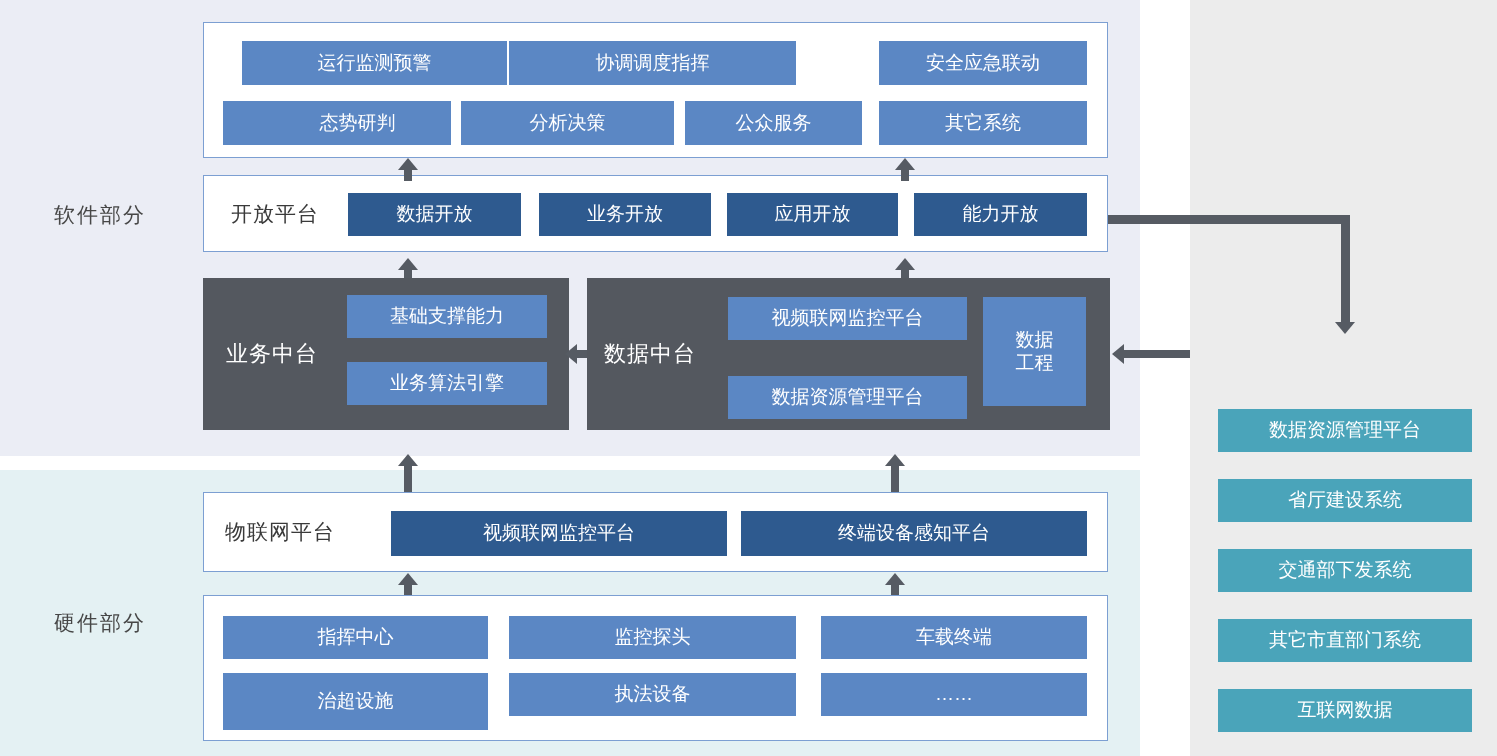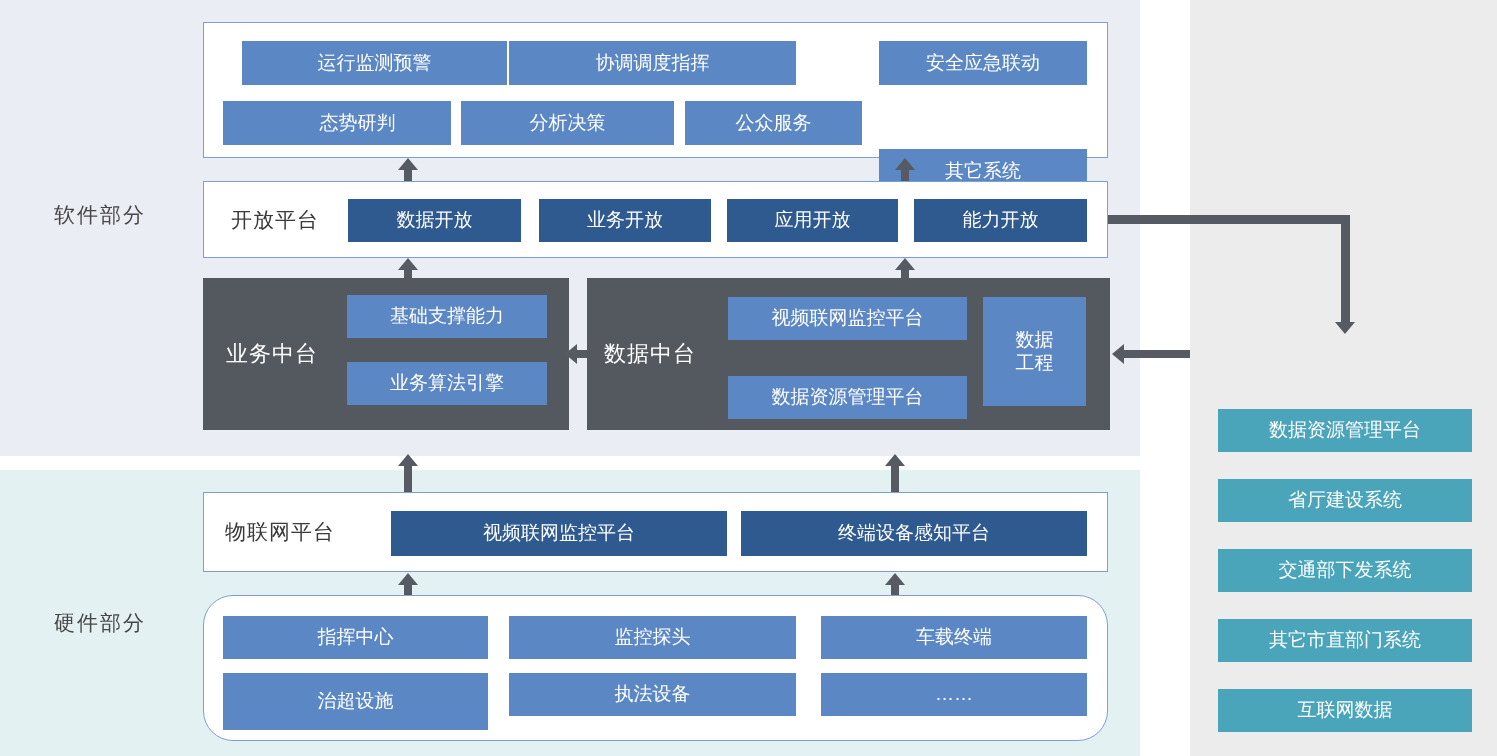--- a/index.html
+++ b/index.html
@@ -39,24 +39,24 @@
   <div class="seclabel" style="left:54px;top:201px;">软件部分</div>
   <div class="seclabel" style="left:54px;top:609px;">硬件部分</div>
 
   <div class="panel" style="left:203px;top:22px;width:905px;height:136px;">
     <div class="btn btn-mid" style="left:19px;top:18px;width:265px;height:44px;margin-left:19px;">运行监测预警</div>
     <div class="btn btn-mid" style="left:305px;top:18px;width:287px;height:44px;">协调调度指挥</div>
     <div class="btn btn-mid" style="left:675px;top:18px;width:208px;height:44px;">安全应急联动</div>
     <div class="btn btn-mid" style="left:19px;top:78px;width:228px;height:44px;padding-left:41px;">态势研判</div>
     <div class="btn btn-mid" style="left:257px;top:78px;width:213px;height:44px;">分析决策</div>
     <div class="btn btn-mid" style="left:481px;top:78px;width:177px;height:44px;">公众服务</div>
-    <div class="btn btn-mid" style="left:675px;top:78px;width:208px;height:44px;margin-top:48px;">其它系统</div>
+    <div class="btn btn-mid" style="left:675px;top:78px;width:208px;height:44px;">其它系统</div>
   </div>
 
-  <div class="panel" style="left:203px;top:181px;width:905px;height:77px;padding-left:6px;">
+  <div class="panel" style="left:203px;top:175px;width:905px;height:77px;padding-left:6px;">
     <div class="plabel" style="left:27px;">开放平台</div>
     <div class="btn btn-dark" style="left:144px;top:17px;width:173px;height:43px;">数据开放</div>
     <div class="btn btn-dark" style="left:335px;top:17px;width:172px;height:43px;">业务开放</div>
     <div class="btn btn-dark" style="left:523px;top:17px;width:171px;height:43px;">应用开放</div>
     <div class="btn btn-dark" style="left:710px;top:17px;width:173px;height:43px;">能力开放</div>
   </div>
 
   <div class="darkbox" style="left:203px;top:278px;width:366px;height:152px;">
     <div class="dlabel" style="left:23px;">业务中台</div>
     <div class="btn btn-mid" style="left:144px;top:17px;width:200px;height:43px;">基础支撑能力</div>
@@ -72,21 +72,21 @@
       <span>工程</span>
     </div>
   </div>
 
   <div class="panel" style="left:203px;top:492px;width:905px;height:80px;">
     <div class="plabel" style="left:21px;">物联网平台</div>
     <div class="btn btn-dark" style="left:187px;top:18px;width:336px;height:45px;">视频联网监控平台</div>
     <div class="btn btn-dark" style="left:537px;top:18px;width:346px;height:45px;">终端设备感知平台</div>
   </div>
 
-  <div class="panel" style="left:203px;top:595px;width:905px;height:146px;border-radius:30px;">
+  <div class="panel" style="left:203px;top:595px;width:905px;height:146px;">
     <div class="btn btn-mid" style="left:19px;top:20px;width:265px;height:43px;">指挥中心</div>
     <div class="btn btn-mid" style="left:305px;top:20px;width:287px;height:43px;">监控探头</div>
     <div class="btn btn-mid" style="left:617px;top:20px;width:266px;height:43px;">车载终端</div>
     <div class="btn btn-mid" style="left:19px;top:77px;width:265px;height:57px;">治超设施</div>
     <div class="btn btn-mid" style="left:305px;top:77px;width:287px;height:43px;">执法设备</div>
     <div class="btn btn-mid" style="left:617px;top:77px;width:266px;height:43px;">……</div>
   </div>
 
   <div class="btn btn-teal" style="left:1218px;top:409px;width:254px;height:43px;">数据资源管理平台</div>
   <div class="btn btn-teal" style="left:1218px;top:479px;width:254px;height:43px;">省厅建设系统</div>

